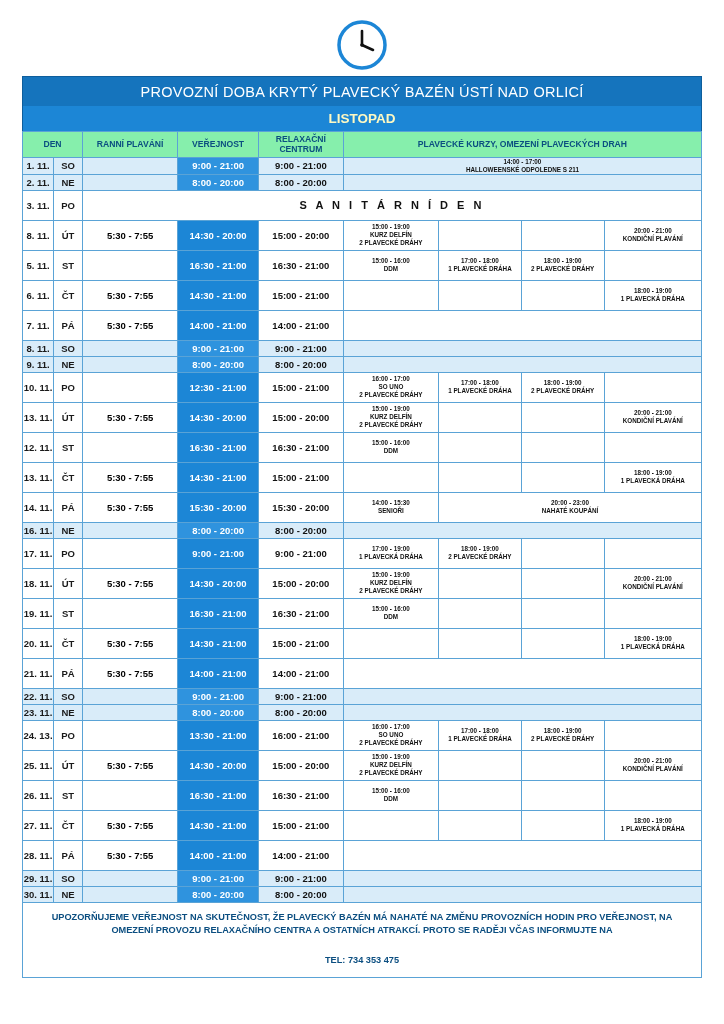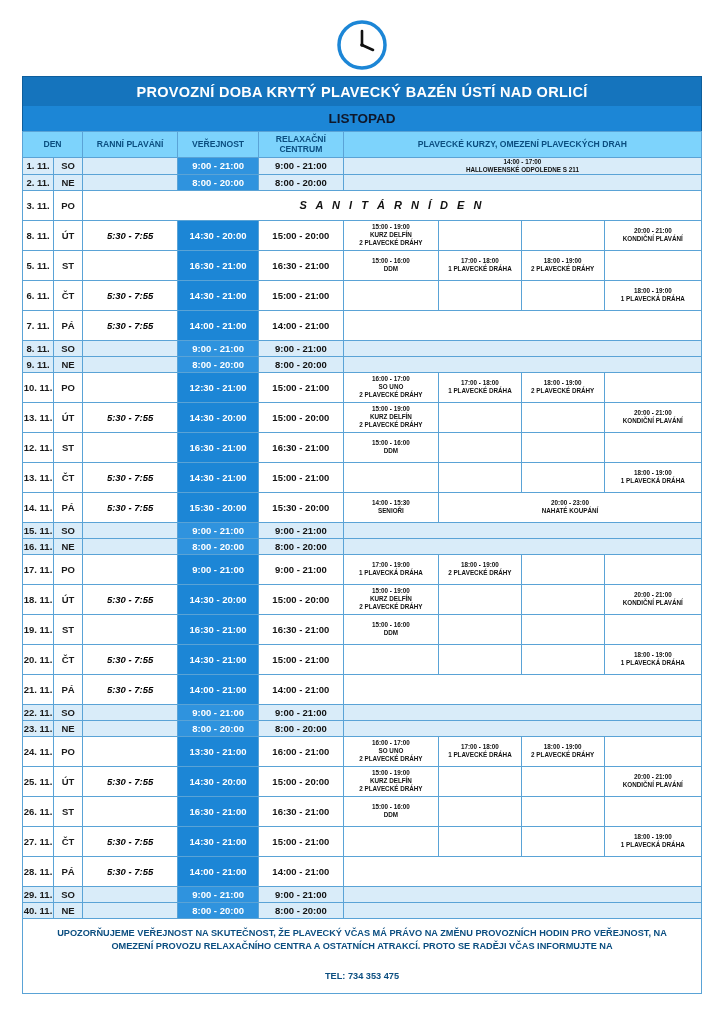--- a/index.html
+++ b/index.html
@@ -15,51 +15,51 @@
     padding: 14px 22px 0 22px;
   }
   .clock-wrap {
     display: flex; justify-content: center; align-items: center;
     height: 62px;
   }
   .title-bar {
     background: #1574bd;
     color: #ffffff;
     text-align: center;
-    font-weight: bold;
+    font-weight: normal;
     font-size: 14.5px;
     letter-spacing: 0.3px;
     padding: 7px 4px 6px 4px;
     border: 1px solid #0e5e9c;
     border-bottom: none;
   }
   .month-bar {
     background: #1c86d6;
-    color: #0f172a;
+    color: #fef9c3;
     text-align: center;
     font-weight: bold;
     font-size: 13.5px;
     padding: 5px 4px 5px 4px;
     border-left: 1px solid #0e5e9c;
     border-right: 1px solid #0e5e9c;
   }
   table.sched {
     width: 100%;
     border-collapse: collapse;
     table-layout: fixed;
     font-size: 9px;
   }
   table.sched th, table.sched td {
     border: 1px solid #5aa3d6;
     padding: 0;
     text-align: center;
     vertical-align: middle;
   }
   thead th {
-    background: #7dd3fc;
+    background: #86efac;
     color: #0b4e80;
     font-weight: bold;
     font-size: 8.6px;
     height: 26px;
     padding: 2px 1px;
     line-height: 1.05;
     border-color: #4f9ccf;
   }
   
   col.c-date { width: 30px; }
@@ -80,35 +80,34 @@
     font-weight: bold; font-size: 9.5px; color: #1a1a1a;
     text-align: left; padding-left: 5px;
   }
   tr.r-normal td { height: 30px; }
   tr.r-weekend td { height: 16px; }
   tr.r-sanit td { height: 30px; }
 
   tr.weekend td.date, tr.weekend td.day { background: #d9ecf9; }
   tr.weekend td { background: #d9ecf9; }
 
-  td.morn { font-size: 9.5px; font-weight: bold; font-style: italic; }
+  td.morn { font-size: 9.5px; font-weight: bold; }
   td.pub {
     background: #1c86d6; color: #ffffff;
     font-weight: bold; font-size: 9.5px;
   }
   td.pub.light { background: #2f93de; }
   td.relax { font-weight: bold; font-size: 9.5px; color: #111; }
   td.kurz {
     font-size: 6.3px; line-height: 1.25; font-weight: bold;
     color: #111; padding: 1px;
   }
   td.sanit {
     font-weight: bold; font-size: 11px; letter-spacing: 3px;
     color: #111;
-    font-style: italic;
   }
   .footer {
     border: 1px solid #5aa3d6;
     border-top: none;
     text-align: center;
     padding: 8px 26px 9px 26px;
     font-size: 9.2px;
     font-weight: bold;
     color: #0b4e80;
     line-height: 1.45;
@@ -332,28 +331,20 @@
           <td class="kurz" colspan="1">
             <div>14:00 - 15:30</div>
             <div>SENIOŘI</div>
           </td>
           <td class="kurz" colspan="3">
             <div>20:00 - 23:00</div>
             <div>NAHATÉ KOUPÁNÍ</div>
           </td>
         </tr>
         <tr class="weekend r-weekend">
-          <td class="date">15. 11.</td>
-          <td class="day">SO</td>
-          <td class="morn blank" style="background: rgb(217, 236, 249);"></td>
-          <td class="pub light">9:00 - 21:00</td>
-          <td class="relax" style="background: rgb(217, 236, 249);">9:00 - 21:00</td>
-          <td class="kurz" colspan="4" style="background: rgb(217, 236, 249);"></td>
-        </tr>
-        <tr class="weekend r-weekend">
           <td class="date">16. 11.</td>
           <td class="day">NE</td>
           <td class="morn blank" style="background: rgb(217, 236, 249);"></td>
           <td class="pub light">8:00 - 20:00</td>
           <td class="relax" style="background: rgb(217, 236, 249);">8:00 - 20:00</td>
           <td class="kurz" colspan="4" style="background: rgb(217, 236, 249);"></td>
         </tr>
         <tr class="r-normal">
           <td class="date">17. 11.</td>
           <td class="day">PO</td>
@@ -435,21 +426,21 @@
         </tr>
         <tr class="weekend r-weekend">
           <td class="date">23. 11.</td>
           <td class="day">NE</td>
           <td class="morn blank" style="background: rgb(217, 236, 249);"></td>
           <td class="pub light">8:00 - 20:00</td>
           <td class="relax" style="background: rgb(217, 236, 249);">8:00 - 20:00</td>
           <td class="kurz" colspan="4" style="background: rgb(217, 236, 249);"></td>
         </tr>
         <tr class="r-normal">
-          <td class="date">24. 11.</td>
+          <td class="date">24. 13.</td>
           <td class="day">PO</td>
           <td class="morn blank"></td>
           <td class="pub">13:30 - 21:00</td>
           <td class="relax">16:00 - 21:00</td>
           <td class="kurz" colspan="1">
             <div>16:00 - 17:00</div>
             <div>SO UNO</div>
             <div>2 PLAVECKÉ DRÁHY</div>
           </td>
           <td class="kurz" colspan="1">
@@ -518,28 +509,28 @@
         </tr>
         <tr class="weekend r-weekend">
           <td class="date">29. 11.</td>
           <td class="day">SO</td>
           <td class="morn blank" style="background: rgb(217, 236, 249);"></td>
           <td class="pub light">9:00 - 21:00</td>
           <td class="relax" style="background: rgb(217, 236, 249);">9:00 - 21:00</td>
           <td class="kurz" colspan="4" style="background: rgb(217, 236, 249);"></td>
         </tr>
         <tr class="weekend r-weekend">
-          <td class="date">40. 11.</td>
+          <td class="date">30. 11.</td>
           <td class="day">NE</td>
           <td class="morn blank" style="background: rgb(217, 236, 249);"></td>
           <td class="pub light">8:00 - 20:00</td>
           <td class="relax" style="background: rgb(217, 236, 249);">8:00 - 20:00</td>
           <td class="kurz" colspan="4" style="background: rgb(217, 236, 249);"></td>
         </tr>
       </tbody>
   </table>
 
   <div class="footer">
-    <span>UPOZORŇUJEME VEŘEJNOST NA SKUTEČNOST, ŽE PLAVECKÝ VČAS MÁ PRÁVO NA ZMĚNU PROVOZNÍCH HODIN PRO</span>
+    <span>UPOZORŇUJEME VEŘEJNOST NA SKUTEČNOST, ŽE PLAVECKÝ BAZÉN MÁ NAHATÉ NA ZMĚNU PROVOZNÍCH HODIN PRO</span>
     <span>VEŘEJNOST, NA OMEZENÍ PROVOZU RELAXAČNÍHO CENTRA A OSTATNÍCH ATRAKCÍ. PROTO SE RADĚJI VČAS INFORMUJTE NA</span>
     <span class="tel">TEL: 734 353 475</span>
   </div>
 </div>
 
 </body></html>

